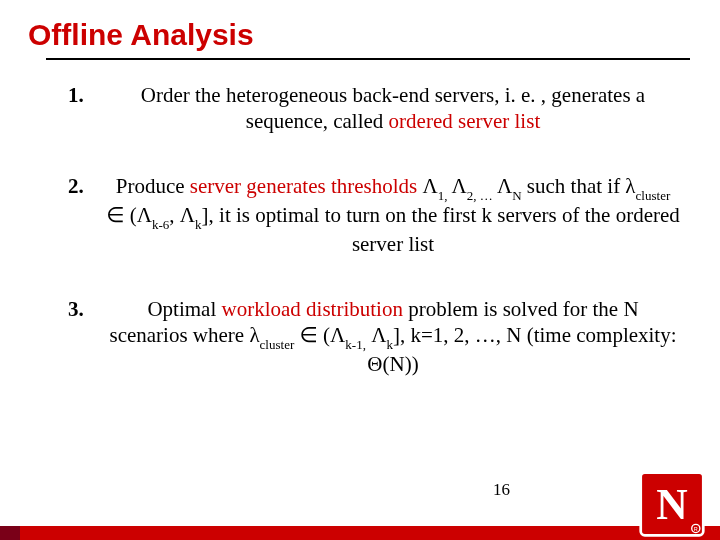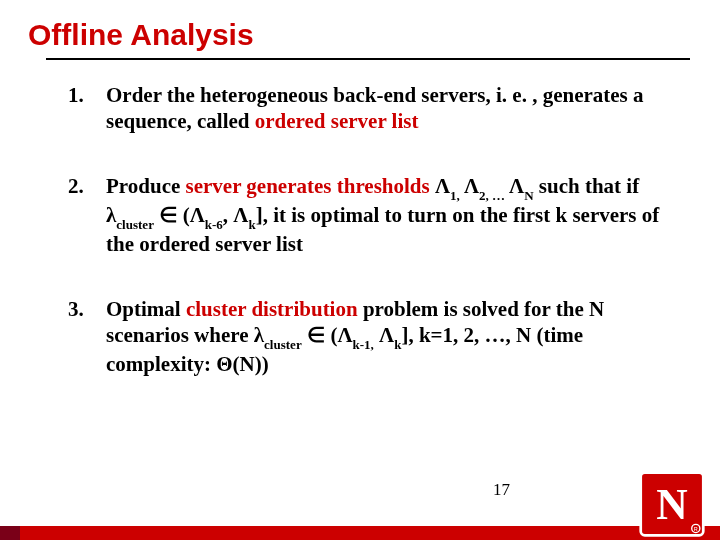--- a/index.html
+++ b/index.html
@@ -34,23 +34,24 @@
   ol.items {
     list-style: none;
     counter-reset: item;
   }
   ol.items > li {
     counter-increment: item;
     position: relative;
     font-size: 21px;
     line-height: 1.25;
     color: #000;
-    font-weight: bold;
+    font-weight: normal;
     margin-bottom: 38px;
     padding-left: 44px;
+    text-align: center;
   }
   ol.items > li::before {
     content: counter(item) ".";
     position: absolute;
     left: 6px;
     top: 0;
     font-weight: bold;
   }
   .red { color: #cc0000; }
   .sub { font-size: 0.62em; vertical-align: sub; position: relative; top: 0.18em; }
@@ -92,26 +93,26 @@
 
   <div class="content">
     <ol class="items">
       <li>
         <span>Order the heterogeneous back-end servers, i. e. , generates a sequence, called </span><span class="red">ordered server list</span><span></span>
       </li>
       <li>
         <span>Produce <span class="red">server generates thresholds</span> Λ<span class="sub">1,</span> Λ<span class="sub">2, …</span> Λ<span class="sub">N</span> such that if λ<span class="sub">cluster</span> ∈ (Λ<span class="sub">k-6</span>, Λ<span class="sub">k</span>], it is optimal to turn on the first k servers of the ordered server list</span>
       </li>
       <li>
-        <span>Optimal <span class="red">cluster distribution</span> problem is solved for the N scenarios where λ<span class="sub">cluster</span> ∈ (Λ<span class="sub">k-1,</span> Λ<span class="sub">k</span>], k=1, 2, …, N (time complexity: Θ(N))</span>
+        <span>Optimal <span class="red">workload distribution</span> problem is solved for the N scenarios where λ<span class="sub">cluster</span> ∈ (Λ<span class="sub">k-1,</span> Λ<span class="sub">k</span>], k=1, 2, …, N (time complexity: Θ(N))</span>
       </li>
     </ol>
   </div>
 
-  <div class="page-num">17</div>
+  <div class="page-num">16</div>
 
   <div class="footer-bar">
     <div class="dark"></div>
   </div>
 
   <svg class="logo" viewBox="0 0 100 100">
     <rect x="4" y="4" width="92" height="92" rx="6" fill="#cc0000" stroke="#fff" stroke-width="4"></rect>
     <text x="50" y="72" text-anchor="middle" font-family="Georgia, serif" font-weight="bold" font-size="64" fill="#fff">N</text>
     <circle cx="85" cy="86" r="6" fill="none" stroke="#fff" stroke-width="2"></circle>
     <text x="85" y="90" text-anchor="middle" font-family="Arial" font-size="8" fill="#fff">R</text>

